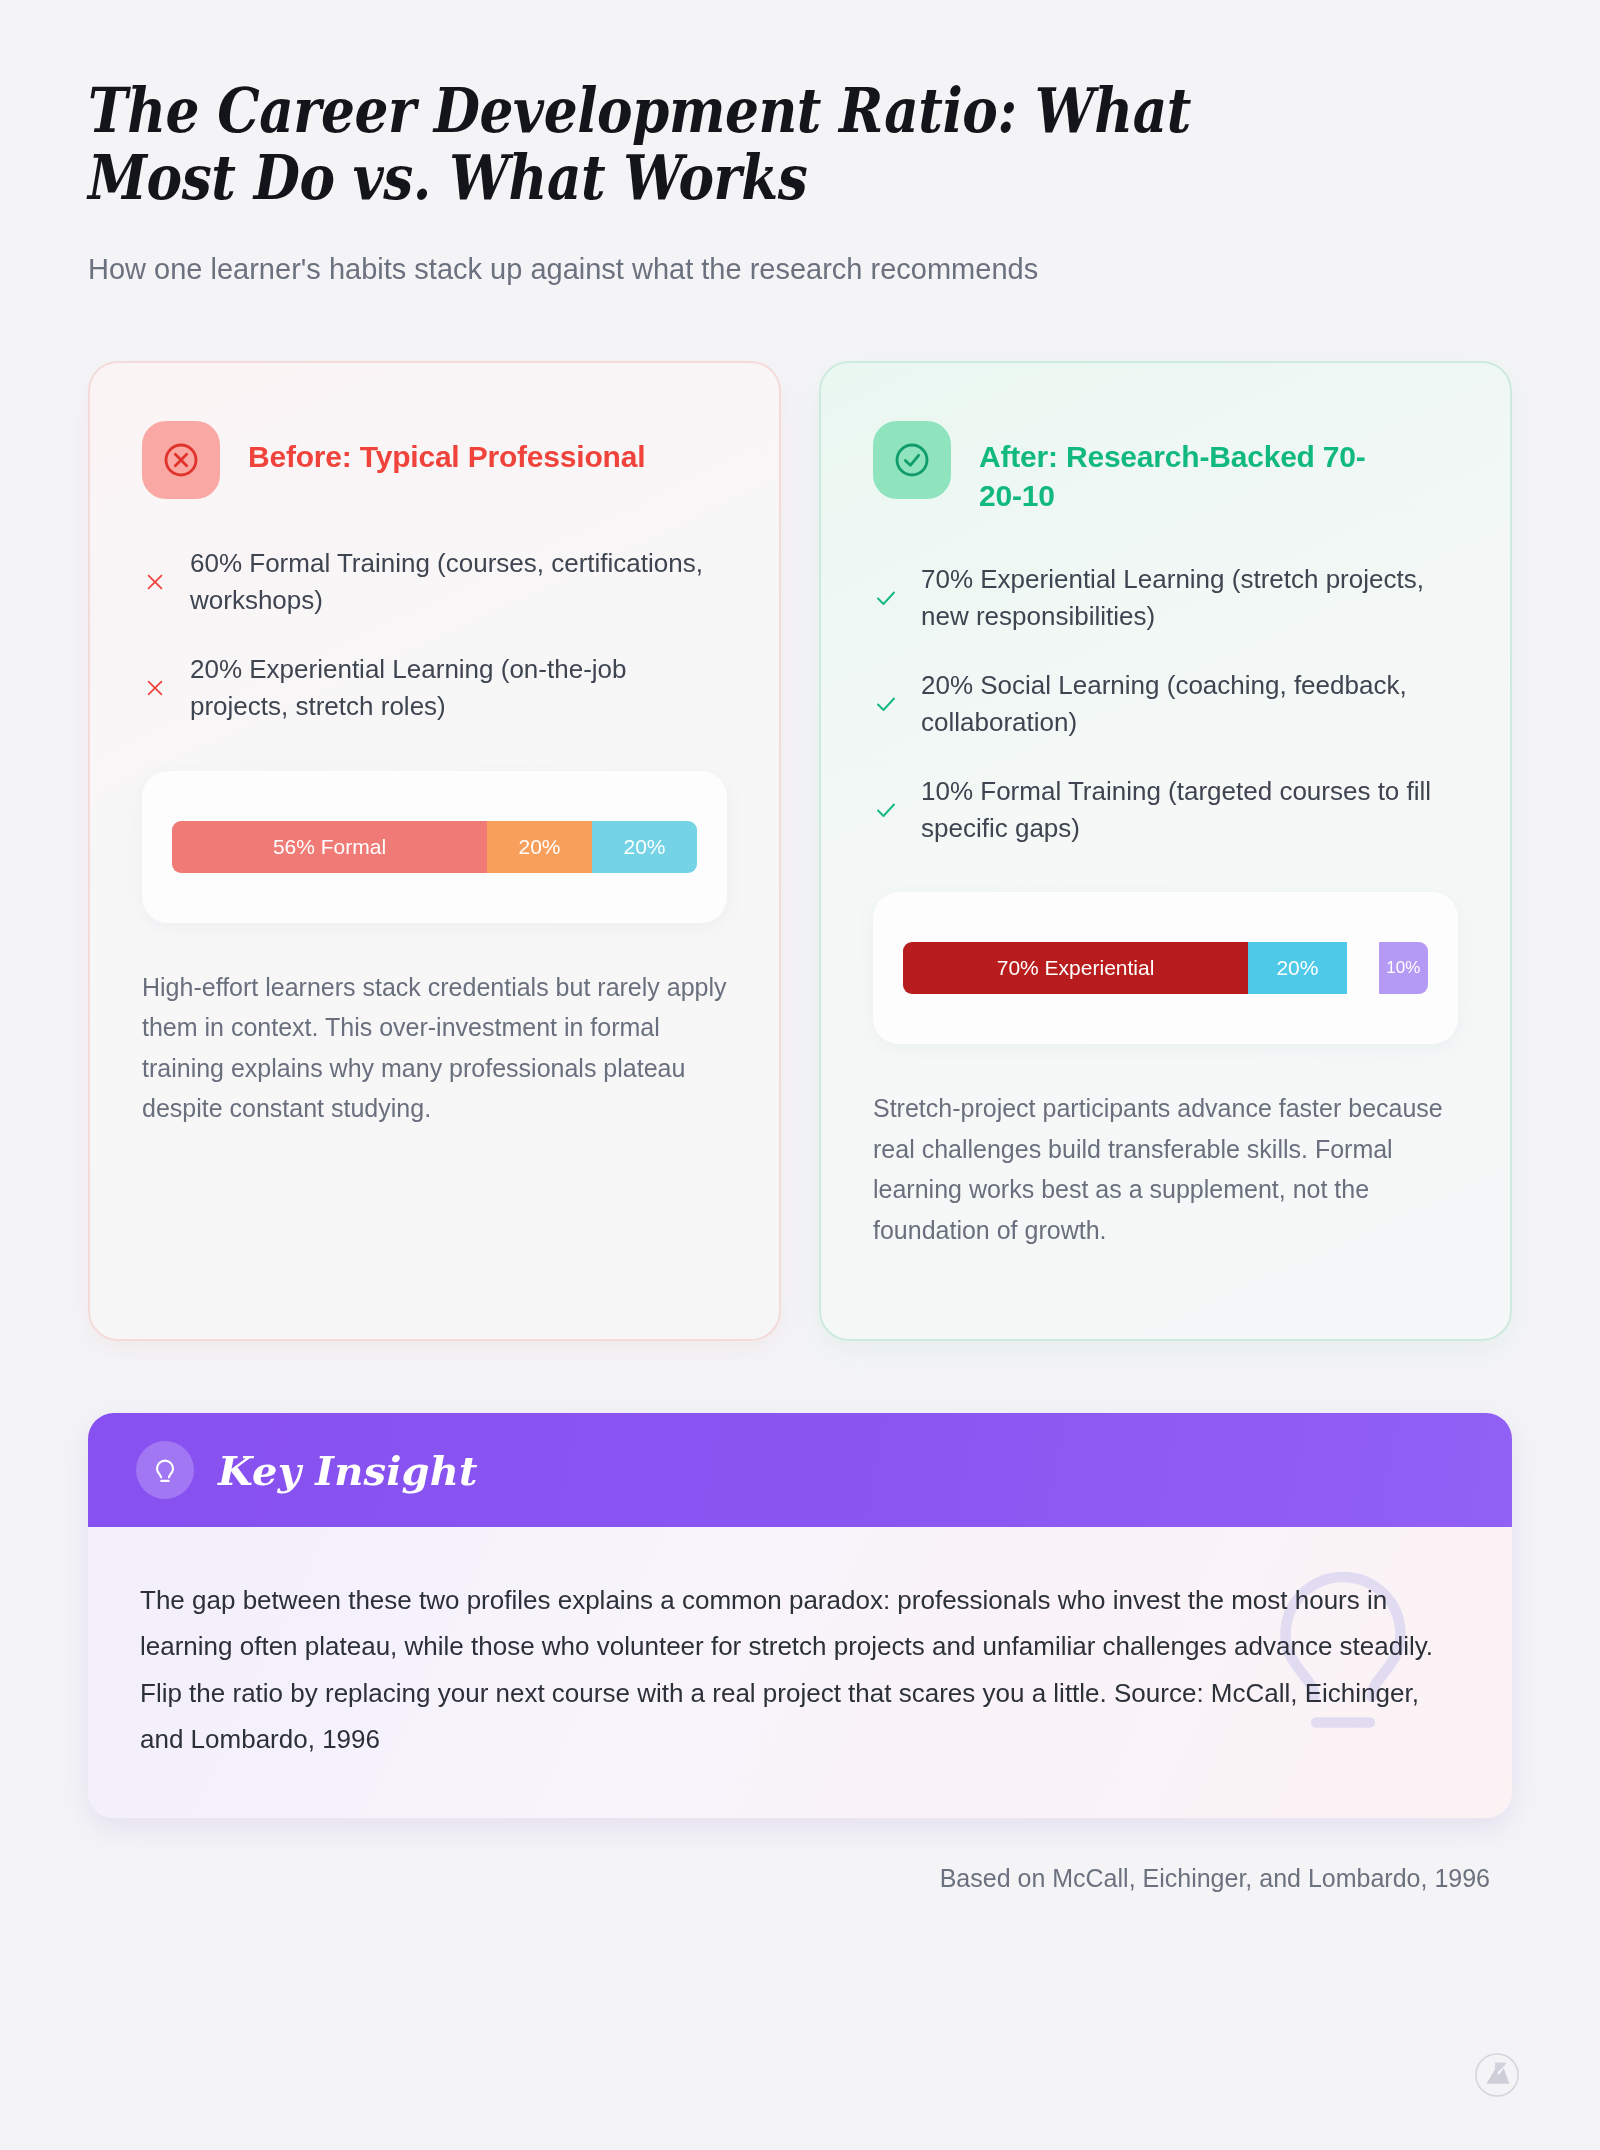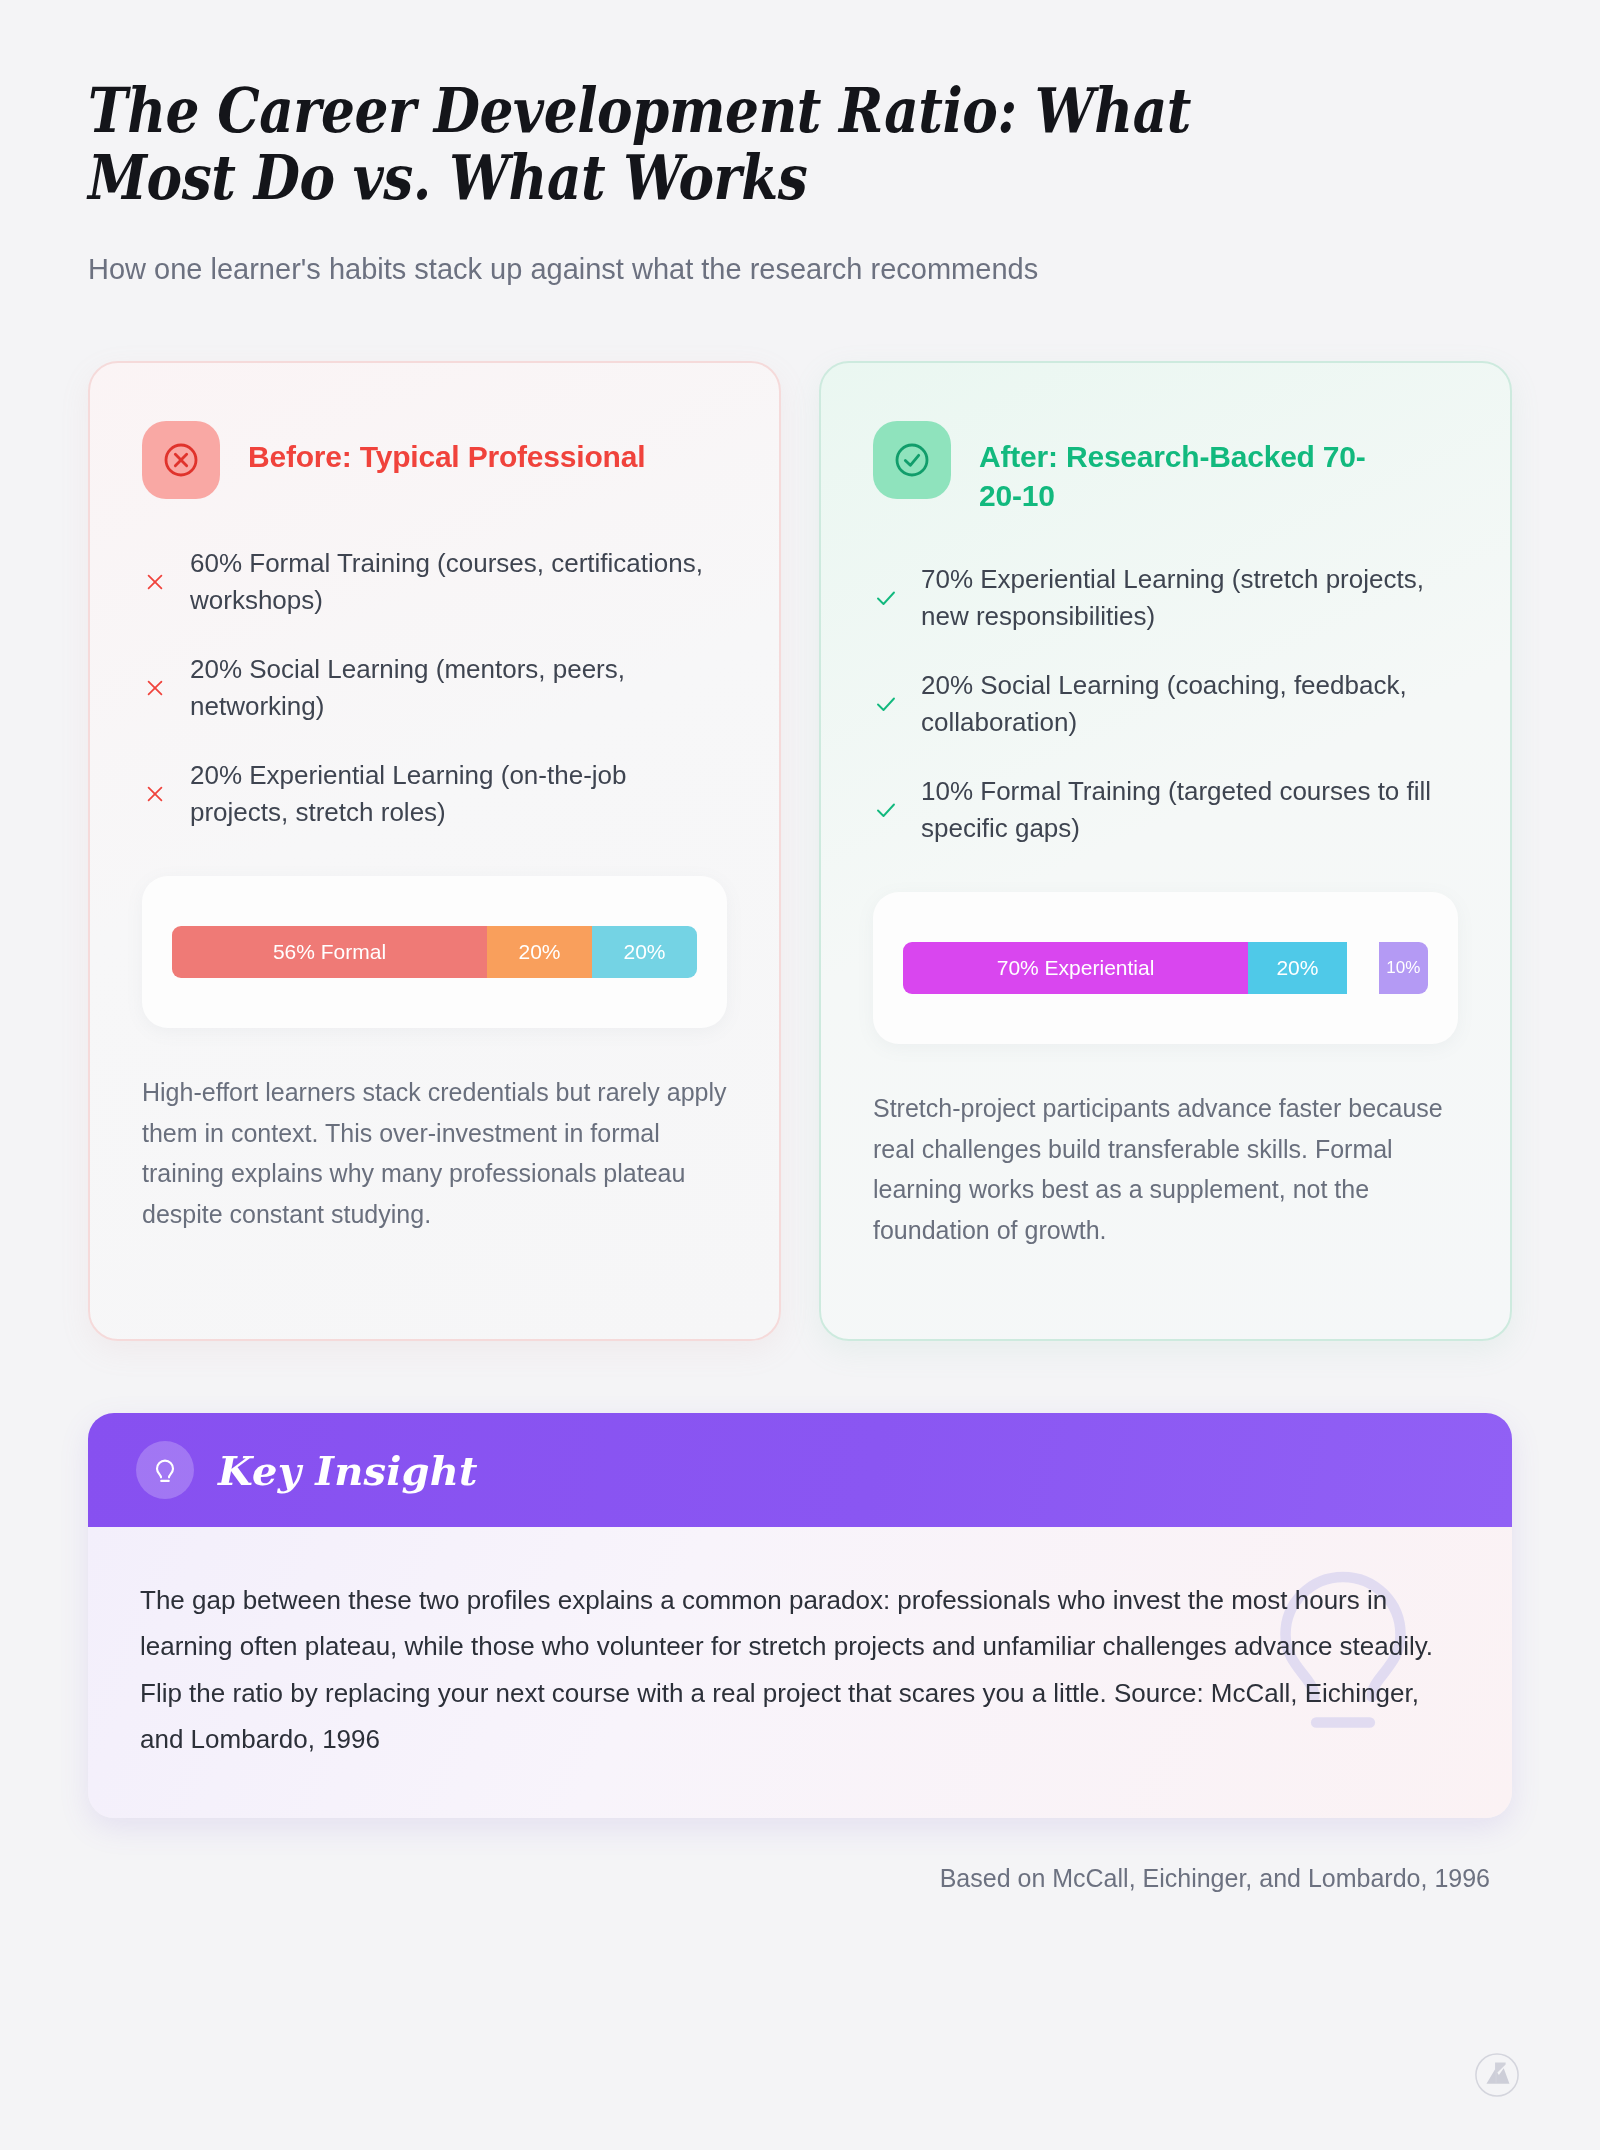--- a/index.html
+++ b/index.html
@@ -278,29 +278,20 @@
           </span>
           <span class="list-text">60% Formal Training (courses, certifications, workshops)</span>
         </div>
         <div class="list-item">
           <span class="mark">
             <svg width="22" height="22" viewBox="0 0 24 24" fill="none" stroke="#f0433c" stroke-width="1.9" stroke-linecap="round">
               <line x1="5" y1="5" x2="19" y2="19"></line>
                 <line x1="19" y1="5" x2="5" y2="19"></line>
             </svg>
           </span>
-          <span class="list-text">20% Social Learning (mentors, peers, networking)</span>
-        </div>
-        <div class="list-item">
-          <span class="mark">
-            <svg width="22" height="22" viewBox="0 0 24 24" fill="none" stroke="#f0433c" stroke-width="1.9" stroke-linecap="round">
-              <line x1="5" y1="5" x2="19" y2="19"></line>
-                <line x1="19" y1="5" x2="5" y2="19"></line>
-            </svg>
-          </span>
           <span class="list-text">20% Experiential Learning (on-the-job projects, stretch roles)</span>
         </div>
       </div>
 
       <div class="bar-panel">
         <div class="bar">
           <div class="seg" style="flex:60 0 0; background:#ef7a76;">56% Formal</div>
           <div class="seg" style="flex:20 0 0; background:#f99f5c;">20%</div>
           <div class="seg" style="flex:20 0 0; background:#74d3e4;">20%</div>
         </div>
@@ -342,21 +333,21 @@
             <svg width="24" height="24" viewBox="0 0 24 24" fill="none" stroke="#12b97e" stroke-width="1.9" stroke-linecap="round" stroke-linejoin="round">
               <polyline points="4,12.5 9.5,18 20,6.5"></polyline>
             </svg>
           </span>
           <span class="list-text">10% Formal Training (targeted courses to fill specific gaps)</span>
         </div>
       </div>
 
       <div class="bar-panel">
         <div class="bar">
-          <div class="seg" style="flex:70 0 0; background:#d946ef;">70% Experiential</div>
+          <div class="seg" style="flex:70 0 0; background:#b91c1c;">70% Experiential</div>
           <div class="seg" style="flex:20 0 0; background:#4fc9e8;">20%</div>
           <div class="seg small" style="flex:10 0 0; background:#b49af4;">10%</div>
         </div>
       </div>
 
       <div class="note">Stretch-project participants advance faster because real challenges build transferable skills. Formal learning works best as a supplement, not the foundation of growth.</div>
     </div>
 
   </div>
 

